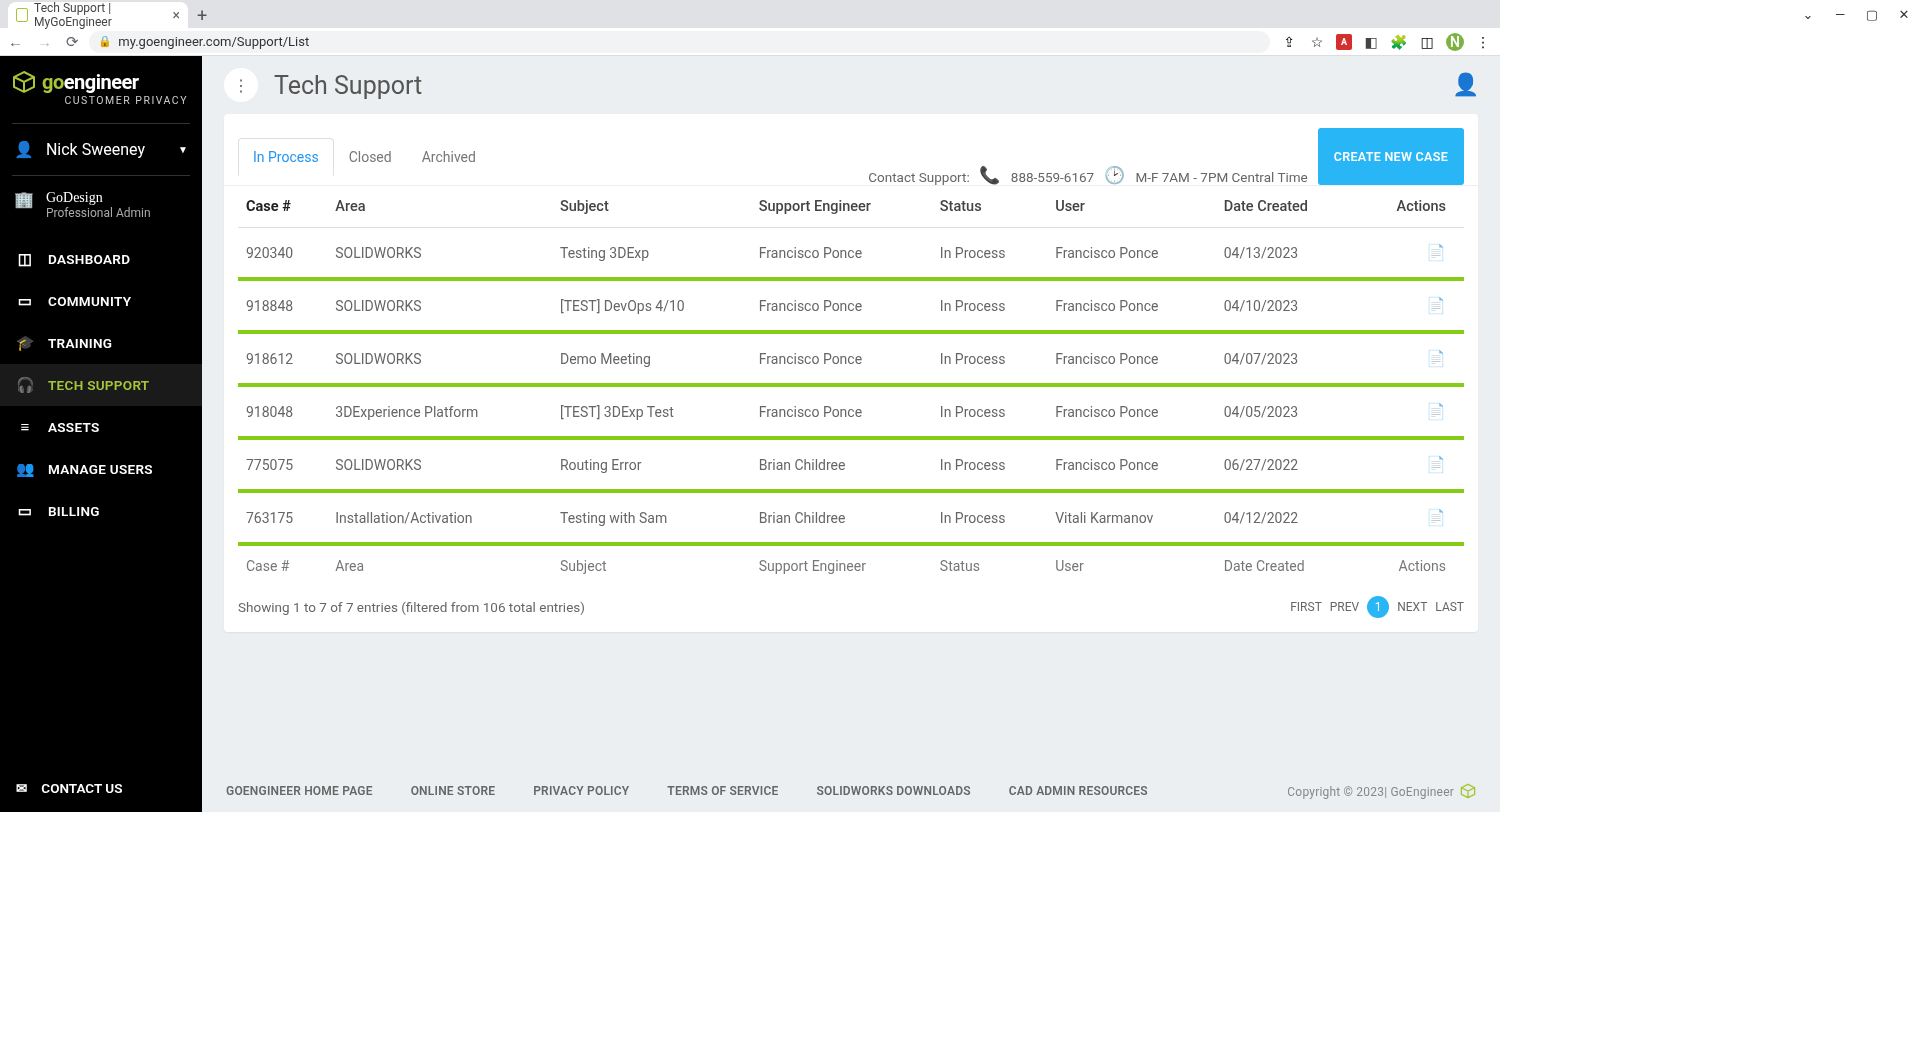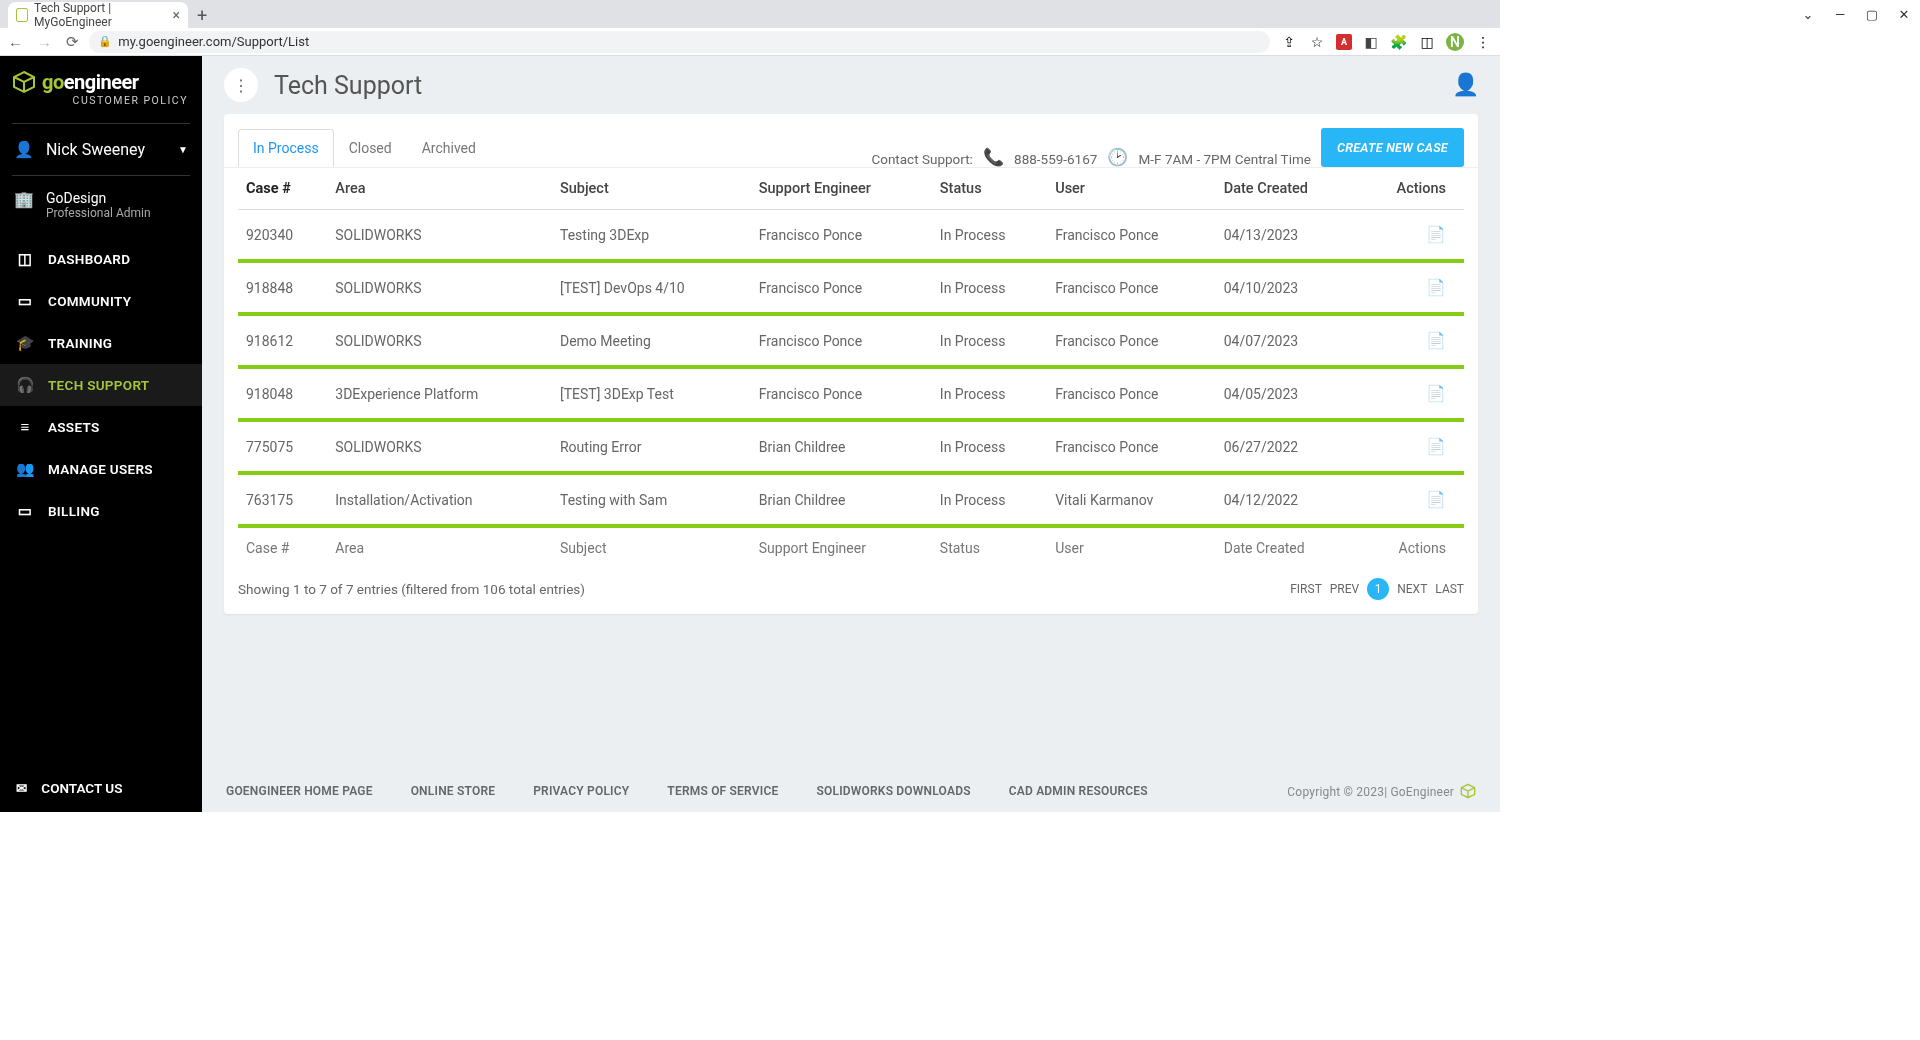--- a/index.html
+++ b/index.html
@@ -30,21 +30,21 @@
 .logo-row { display: flex; align-items: center; gap: 6px; }
 .logo-cube { width: 24px; height: 24px; }
 .logo-text { font-size: 20px; font-weight: 700; letter-spacing: -0.5px; }
 .logo-text .go { color: #a7c539; }
 .portal-sub { text-align: right; font-size: 10.5px; letter-spacing: 1.5px; color: #ccc; padding-right: 2px; }
 .side-divider { border-top: 1px solid #333; margin: 6px 12px; }
 .user-row { display: flex; align-items: center; padding: 10px 14px; gap: 12px; cursor: pointer; }
 .user-row .chev { margin-left: auto; font-size: 10px; }
 .org-row { padding: 8px 14px 12px; display: flex; gap: 12px; }
 .org-meta { display: flex; flex-direction: column; }
-.org-name { font-size: 14px; }
+.org-name { font-size: 14px; font-family: Liberation Serif, serif; }
 .org-role { font-size: 12px; color: #aaa; }
 .nav { margin-top: 6px; }
 .nav-item { display: flex; align-items: center; gap: 14px; padding: 12px 16px; font-size: 13.5px; font-weight: 600; letter-spacing: 0.3px; cursor: pointer; }
 .nav-item.active { background: #1a1a1a; color: #a7c539; }
 .nav-item.active .nav-icon { color: #a7c539; }
 .nav-icon { width: 18px; text-align: center; font-size: 15px; color: #fff; }
 .contact-us { margin-top: auto; display: flex; align-items: center; gap: 14px; padding: 16px; font-size: 13.5px; font-weight: 600; cursor: pointer; }
 
 
 .main { flex: 1; background: #eceff1; display: flex; flex-direction: column; }
@@ -53,21 +53,21 @@
 .page-title { font-size: 25px; color: #555; font-weight: 400; }
 .top-avatar { margin-left: auto; width: 26px; height: 26px; color: #555; font-size: 22px; cursor: pointer; }
 
 .card { background: #fff; margin: 0 22px 14px; border-radius: 4px; padding: 14px 0 14px; box-shadow: 0 1px 2px rgba(0,0,0,0.06); }
 .tabs-row { display: flex; align-items: center; padding: 0 14px; border-bottom: 1px solid #eee; }
 .tabs { display: flex; }
 .tab-btn { padding: 10px 14px; font-size: 14px; color: #777; cursor: pointer; border: 1px solid transparent; border-bottom: none; }
 .tab-btn.active { color: #2196f3; border: 1px solid #ddd; border-bottom: 1px solid #fff; border-radius: 4px 4px 0 0; margin-bottom: -1px; background: #fff; }
 .contact-block { margin-left: auto; display: flex; align-items: flex-end; gap: 10px; font-size: 13.5px; color: #666; }
 .contact-block .ic { color: #757575; font-size: 17px; }
-.create-btn { background: #29b6f6; color: #fff; border: none; padding: 12px 16px; font-size: 12.5px; font-weight: 600; border-radius: 3px; cursor: pointer; letter-spacing: 0.3px; font-style: italic; }
+.create-btn { background: #29b6f6; color: #fff; border: none; padding: 21px 16px; font-size: 12.5px; font-weight: 600; border-radius: 3px; cursor: pointer; letter-spacing: 0.3px; }
 
 .list-controls { display: flex; align-items: center; padding: 10px 14px 6px; font-size: 13.5px; color: #555; }
 .entries-sel { display: flex; align-items: center; gap: 4px; }
 .entries-sel select { border: none; font-size: 13.5px; color: #555; background: transparent; cursor: pointer; }
 .search-box { margin-left: auto; display: flex; align-items: center; gap: 6px; }
 .search-box input { border: none; border-bottom: 1px solid #ccc; padding: 3px 4px; width: 120px; font-size: 13px; outline: none; }
 
 table { width: calc(100% - 28px); margin: 0 14px; border-collapse: collapse; }
 thead th { text-align: left; font-size: 14.5px; font-weight: 500; color: #444; padding: 12px 8px; border-bottom: 1px solid #ddd; }
 thead th.sorted { font-weight: 700; color: #222; }
@@ -131,21 +131,21 @@
 
 <div class="app">
   <aside class="sidebar">
     <div class="logo-area">
       <div class="logo-row">
         <svg class="cube-svg logo-cube" viewBox="0 0 24 24">
             <path d="M12 2 L22 7 L22 17 L12 22 L2 17 L2 7 Z M2 7 L12 12 L22 7 M12 12 L12 22"></path>
           </svg>
         <span class="logo-text"><span class="go">go</span><span>engineer</span></span>
       </div>
-      <div class="portal-sub">CUSTOMER POLICY</div>
+      <div class="portal-sub">CUSTOMER PRIVACY</div>
     </div>
     <div class="side-divider"></div>
     <div class="user-row">
       <span>👤</span>
       <span>Nick Sweeney</span>
       <span class="chev">▼</span>
     </div>
     <div class="side-divider"></div>
     <div class="org-row">
       <span>🏢</span>

